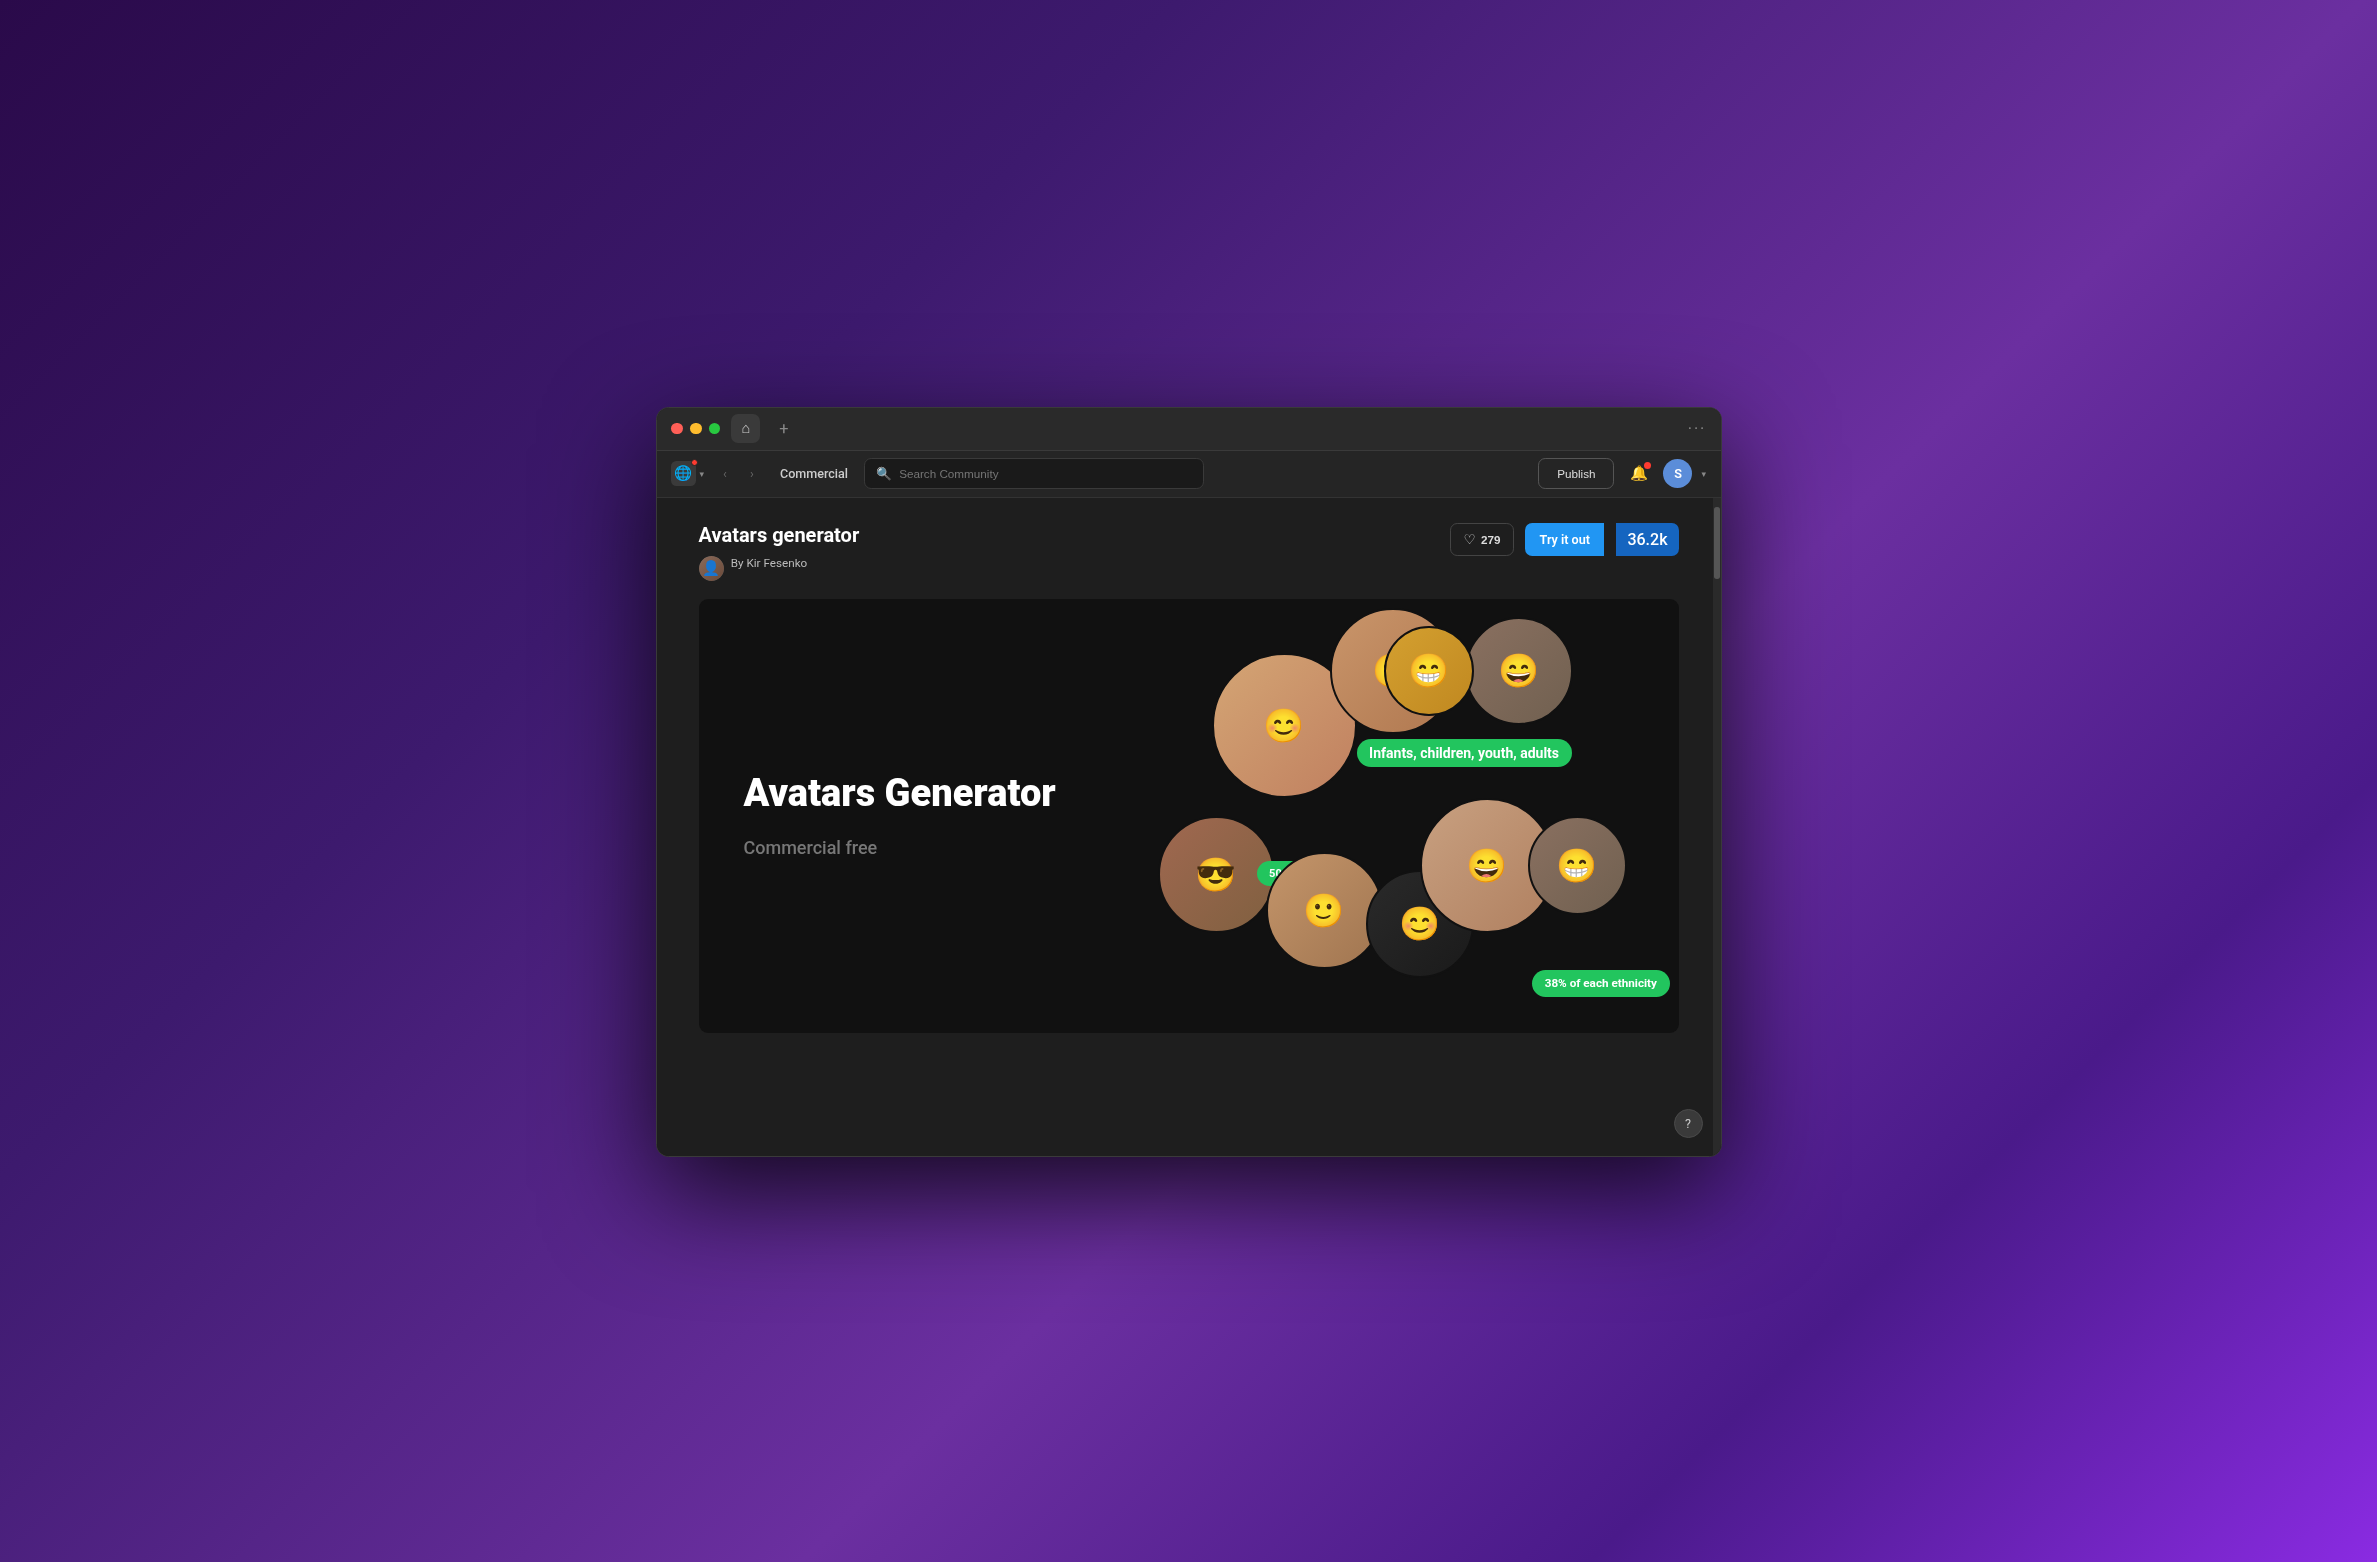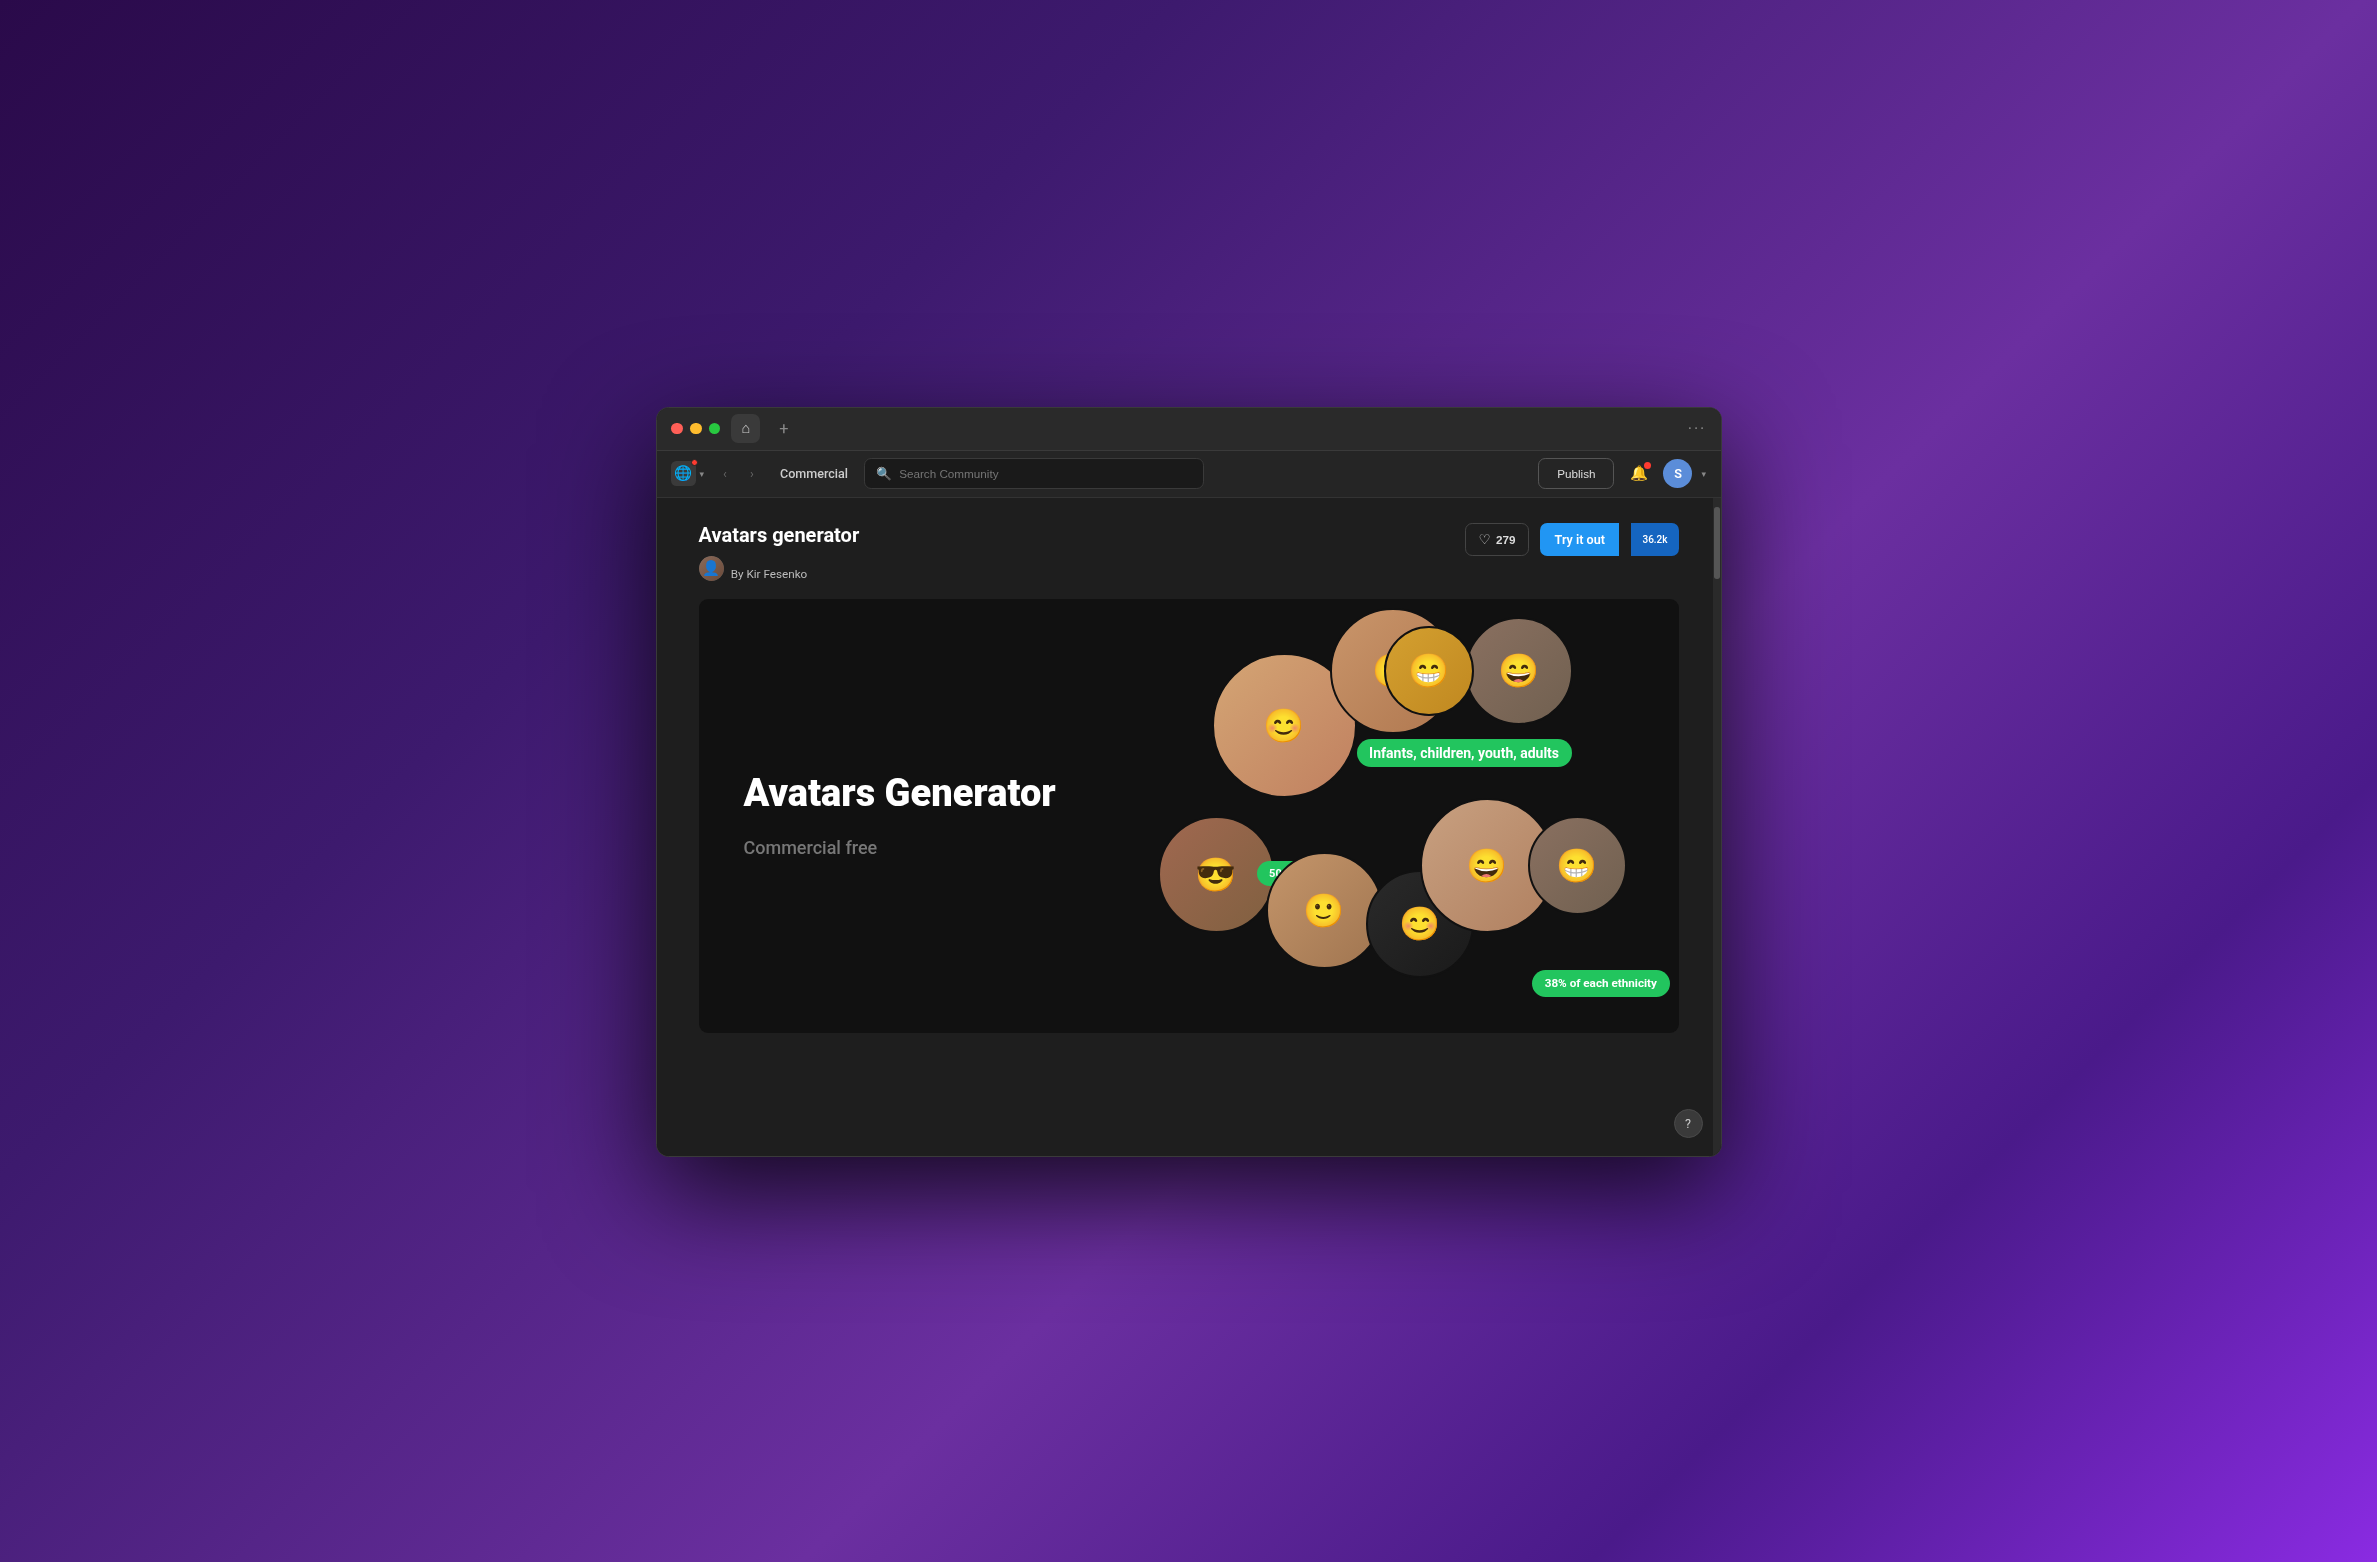--- a/index.html
+++ b/index.html
@@ -302,21 +302,21 @@
 
     .plugin-title {
       color: #fff;
       font-size: 20px;
       font-weight: 700;
       margin-bottom: 9px;
     }
 
     .plugin-author {
       display: flex;
-      align-items: flex-end;
+      align-items: flex-start;
       gap: 7.2px;
     }
 
     .author-avatar {
       width: 25px;
       height: 25px;
       border-radius: 50%;
       background: #555;
       overflow: hidden;
       display: flex;
@@ -395,21 +395,21 @@
       font-weight: 600;
     }
 
     .try-count {
       background: #1565c0;
       color: white;
       padding: 0 11px;
       height: 100%;
       display: flex;
       align-items: center;
-      font-size: 10px;
+      font-size: 16px;
       font-weight: 500;
     }
 
     
     .plugin-banner {
       width: 100%;
       background: #111;
       border-radius: 9px;
       overflow: hidden;
       position: relative;

